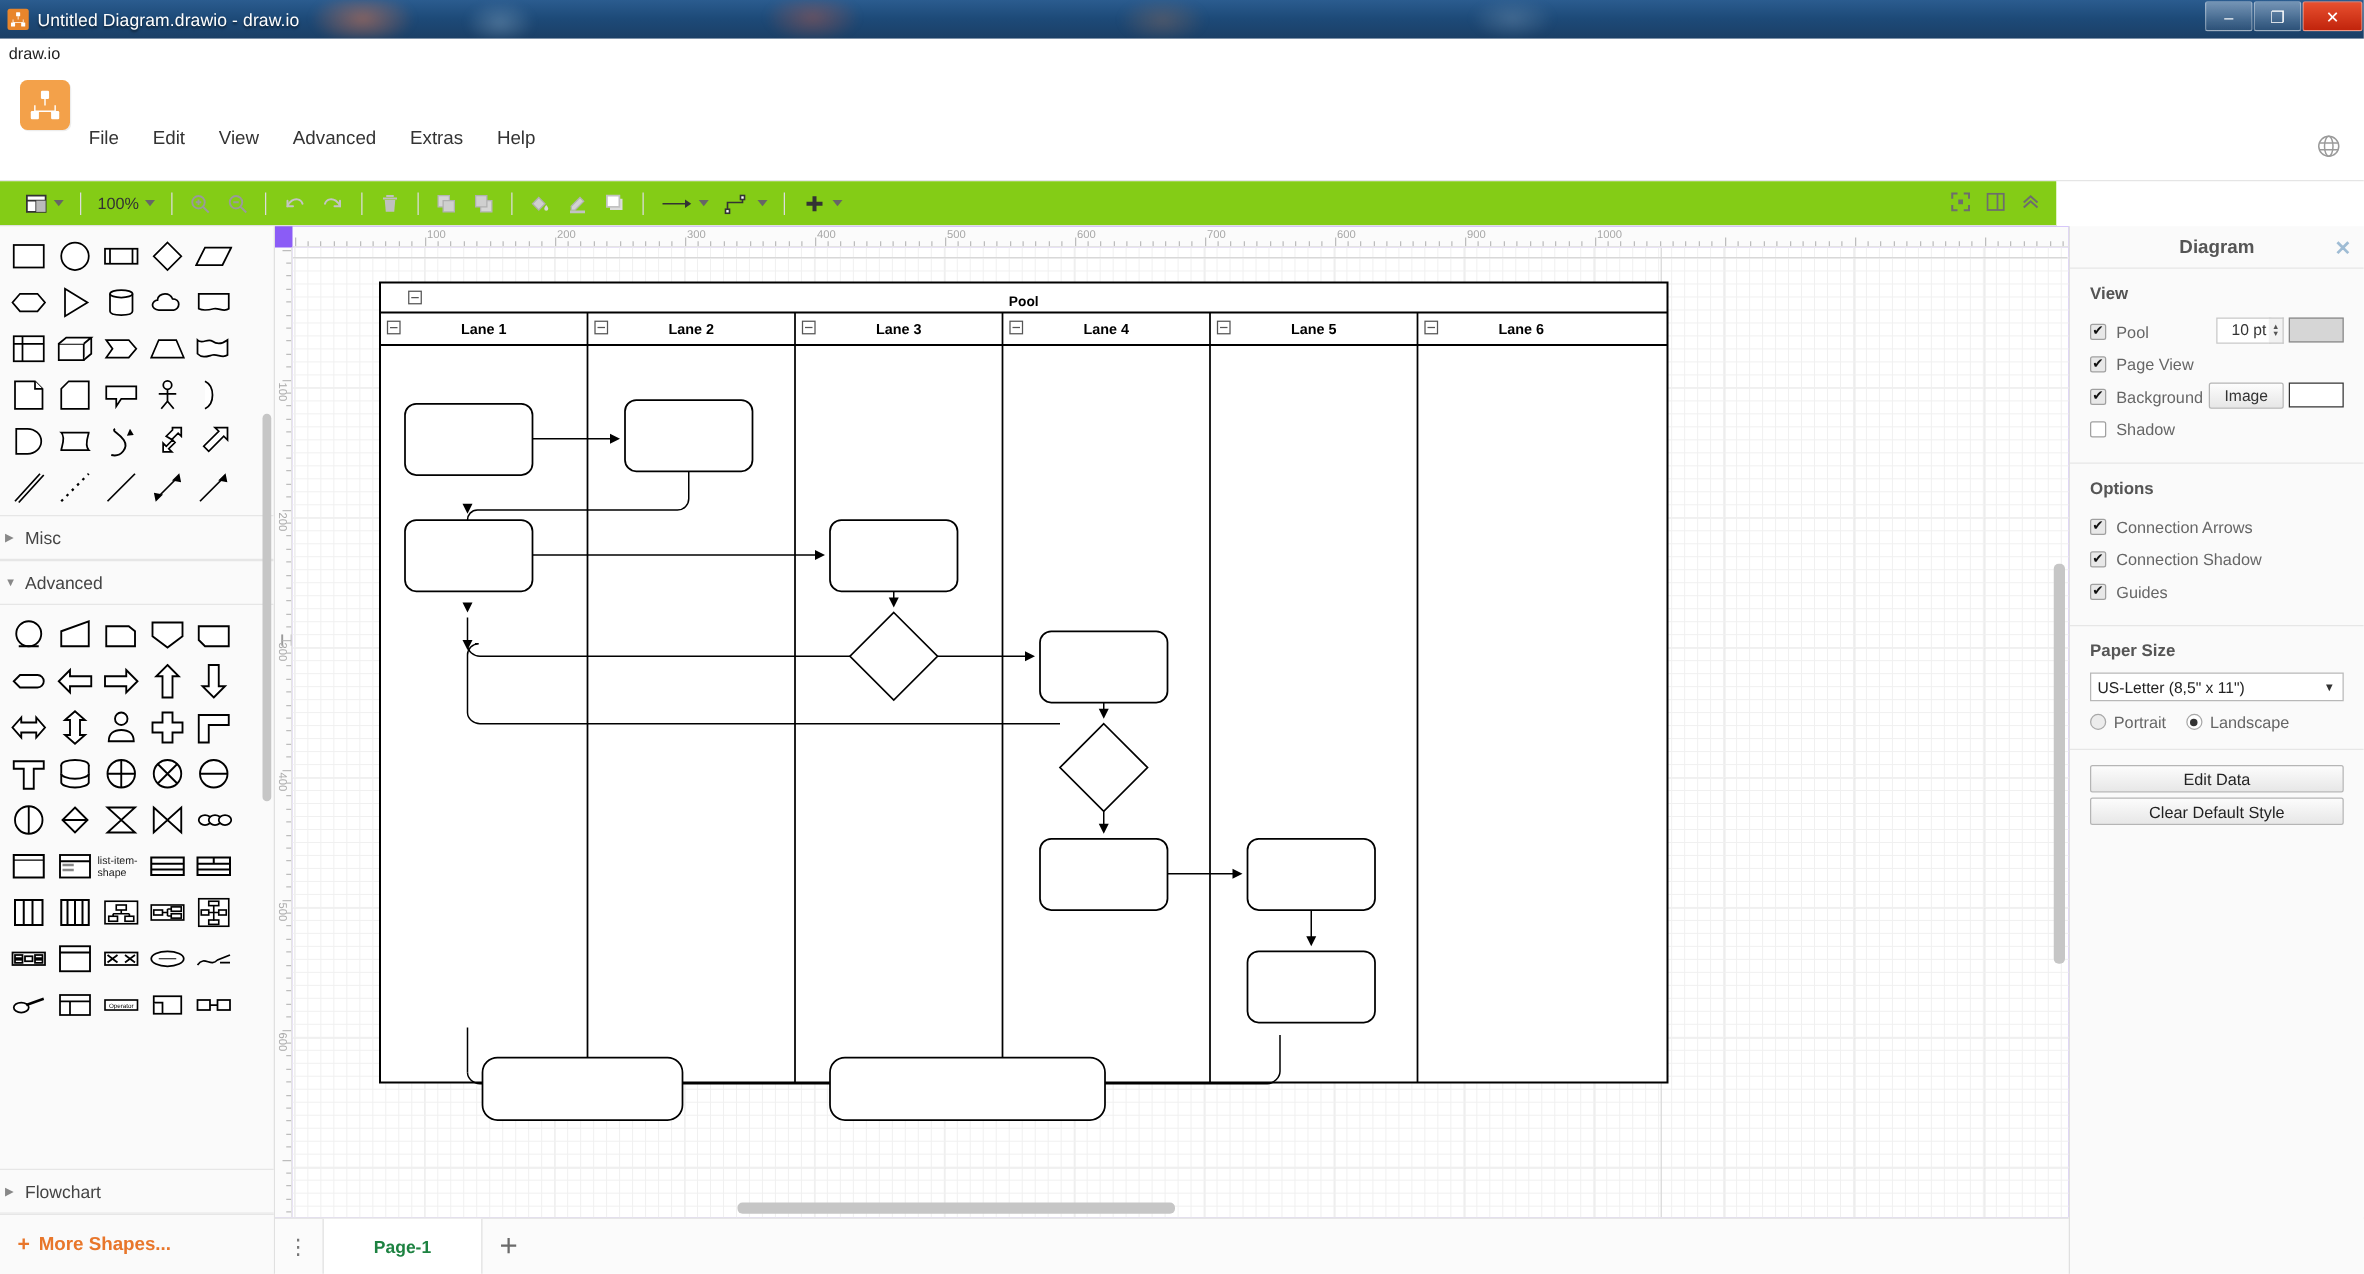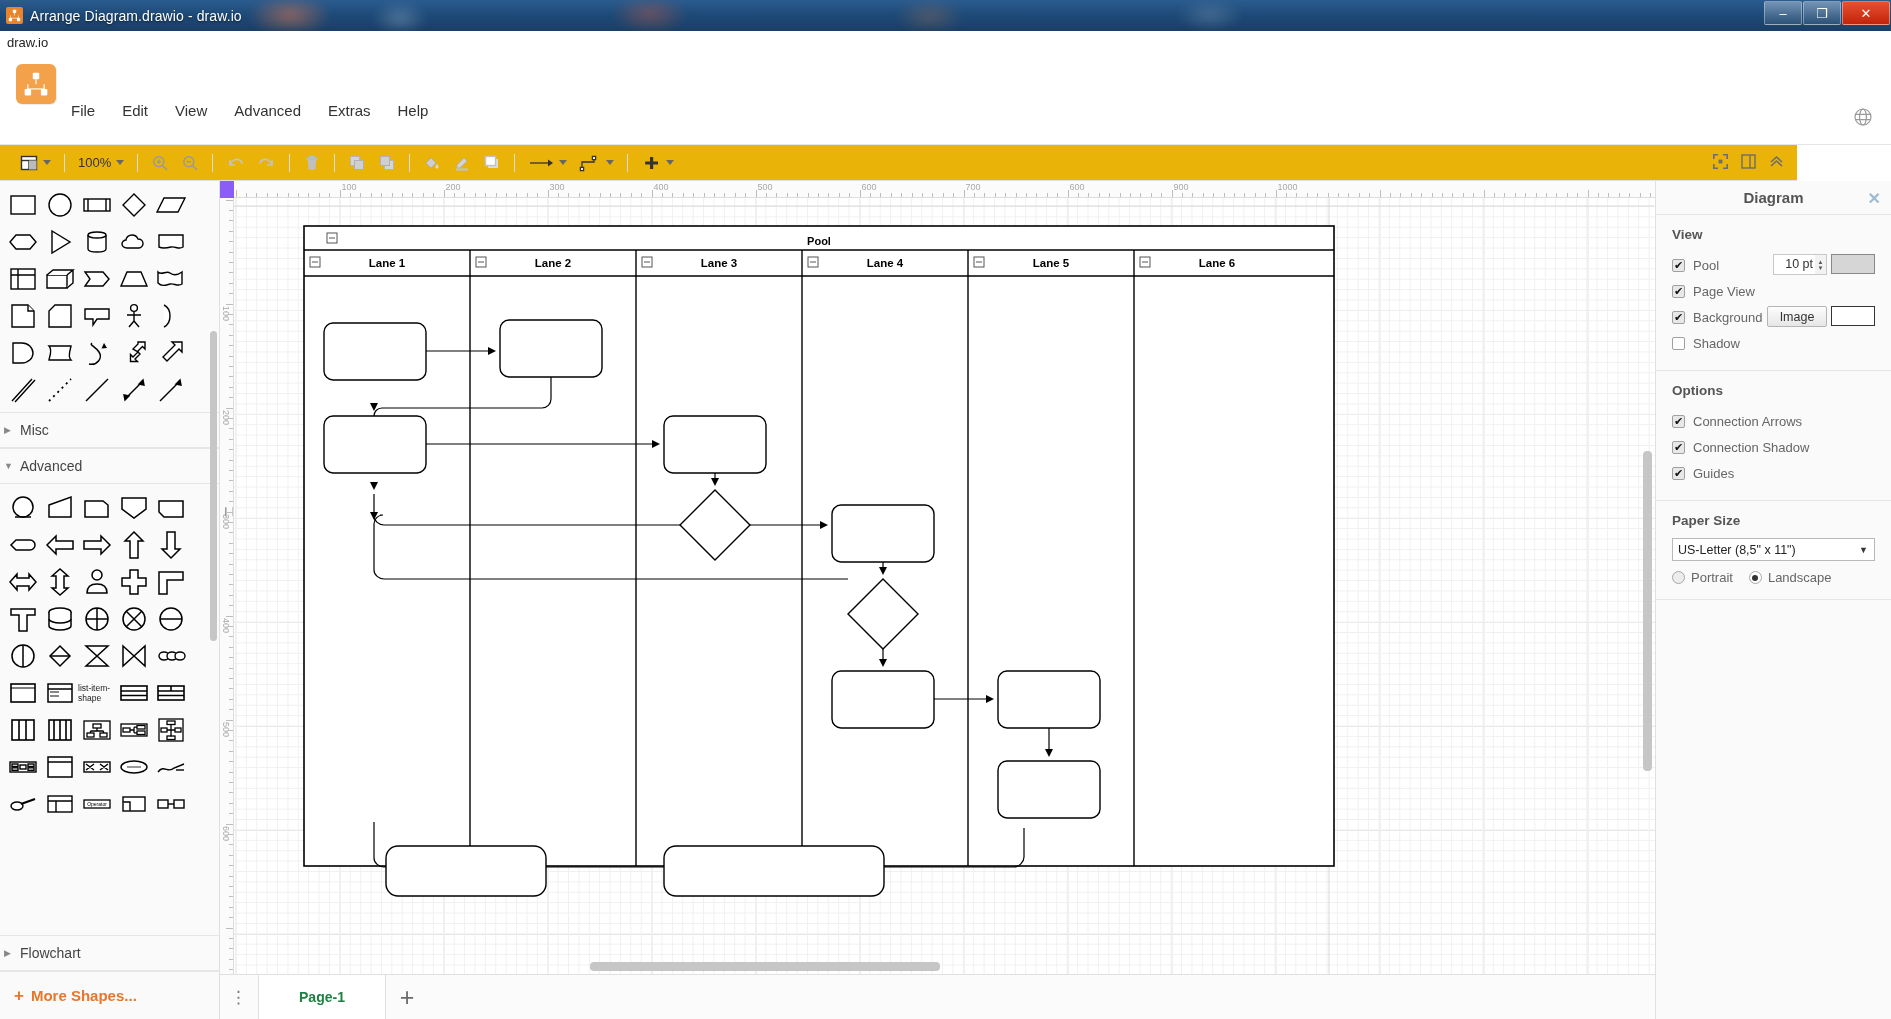--- a/index.html
+++ b/index.html
@@ -89,22 +89,22 @@
   #menubar .mi {
     font-size: 15px; color: #333; padding: 2px 3px; cursor: default;
   }
   #globe-btn {
     position: absolute; right: 18px; top: 54px;
     width: 20px; height: 20px; color: #9a9a9a;
   }
 
   
   #toolbar {
-    position: absolute; left: 0; top: 145px; width: 1797px; height: 36px;
-    background: #eab308; border-bottom: 1px solid #e0e0e0;
+    position: absolute; left: 0; top: 145px; width: 1645px; height: 36px;
+    background: #84cc16; border-bottom: 1px solid #e0e0e0;
     display: flex; align-items: center; text-align: right;
   }
   .tb-item {
     height: 28px; display: flex; align-items: center; justify-content: center;
     padding: 0 5px; margin: 0 1px; border-radius: 2px; cursor: default;
   }
   .tb-sep { width: 1px; height: 18px; background: #dcdcdc; margin: 0 7px; }
   .caret { width: 0; height: 0; border-left: 4px solid transparent; border-right: 4px solid transparent; border-top: 5px solid #666; margin-left: 5px; }
   .zoomlabel { font-size: 13px; color: #333; }
   .tb-right {
@@ -298,21 +298,21 @@
       <rect x="6" y="1" width="4" height="4" rx="0.5"></rect>
       <rect x="1" y="11" width="4" height="4" rx="0.5"></rect>
       <rect x="11" y="11" width="4" height="4" rx="0.5"></rect>
       <path d="M7.6 5h0.8v3h-0.8z"></path>
           <path d="M3 10.8h10v0.8H3z"></path>
       <path d="M2.6 8h0.8v3h-0.8z"></path>
           <path d="M12.6 8h0.8v3h-0.8z"></path>
     </g>
       </svg>
   </div>
-  <span class="tb-text">Arrange Diagram.drawio - draw.io</span>
+  <span class="tb-text">Untitled Diagram.drawio - draw.io</span>
   <div id="winbuttons">
     <div class="wb">–</div>
     <div class="wb">❐</div>
     <div class="wb close">✕</div>
   </div>
 </div>
 
 <div id="subbar">
   <span>draw.io</span>
 </div>
@@ -1358,13 +1358,17 @@
       <span class="sc">▼</span>
     </div>
     <div class="radiorow">
       <span class="rd"></span>
       <span class="rp-lbl">Portrait</span>
       <span class="rd on" style="margin-left:10px"></span>
       <span class="rp-lbl">Landscape</span>
     </div>
   </div>
 
+  <div class="rp-section" style="border-bottom:none">
+    <div class="bigbtn">Edit Data</div>
+    <div class="bigbtn">Clear Default Style</div>
+  </div>
 </div>
 
 </body></html>

